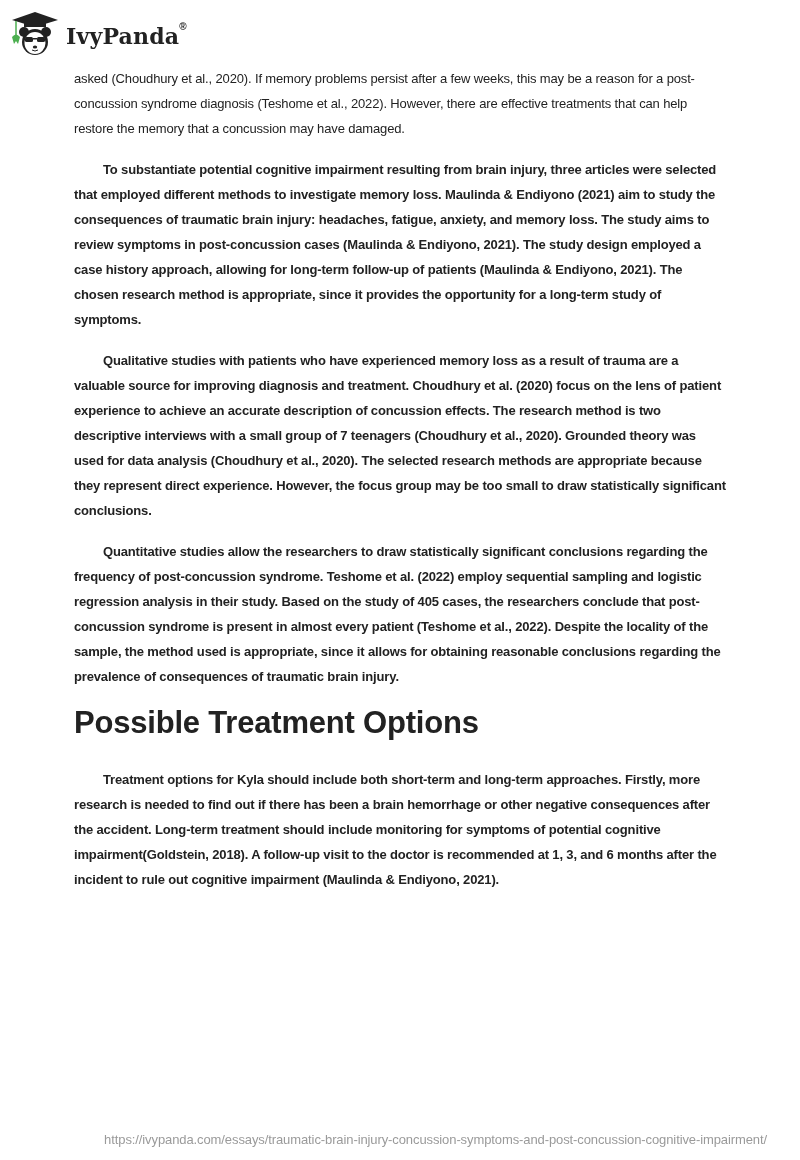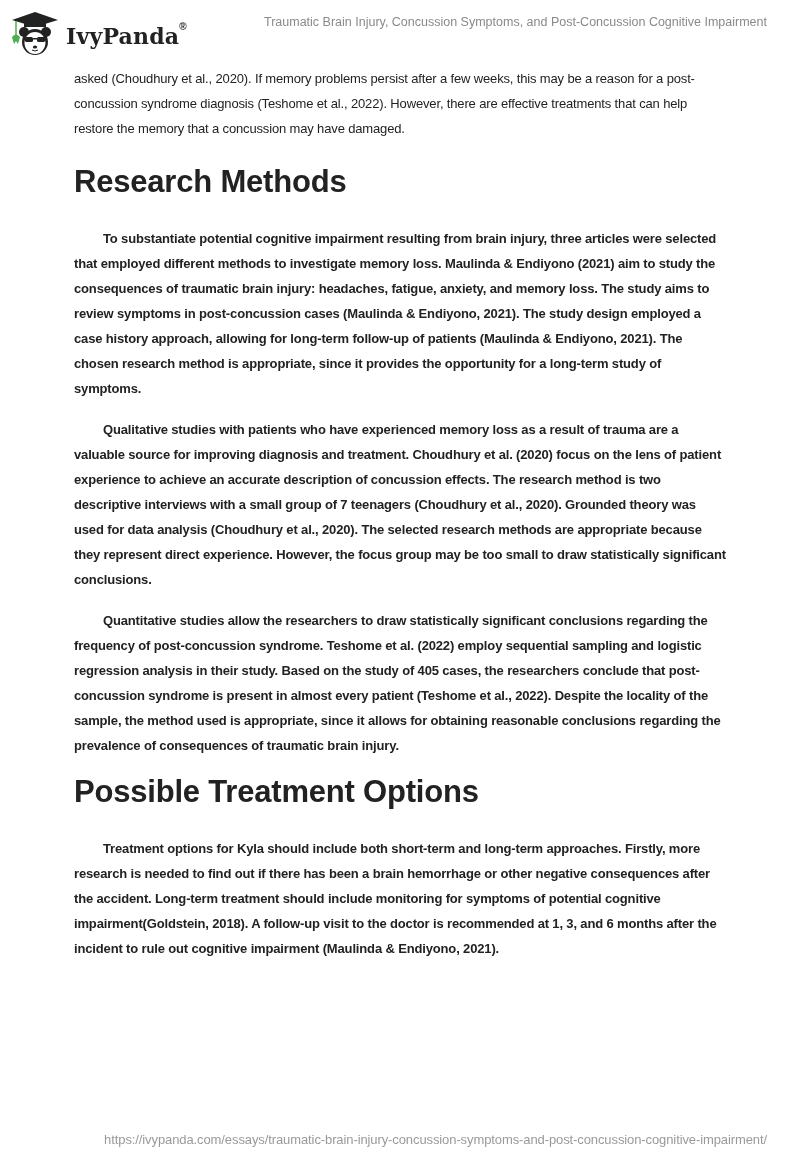--- a/index.html
+++ b/index.html
@@ -122,27 +122,25 @@
 
       <rect x="19" y="27" width="8" height="5" rx="1.5" fill="#222"></rect>
       <rect x="31" y="27" width="8" height="5" rx="1.5" fill="#222"></rect>
       <rect x="27" y="28" width="4" height="1.5" fill="#222"></rect>
 
       <ellipse cx="29" cy="37" rx="2.2" ry="1.5" fill="#222"></ellipse>
       <path d="M26 40 Q29 42 32 40" stroke="#222" stroke-width="1" fill="none"></path>
     </svg>
     <span class="logo-text"><span>IvyPanda</span><span class="logo-reg">®</span></span>
   </div>
-  <div class="doc-title">Traumatic Brain Injury, Concussion Symptoms, and Post-Concussion Cognitive Impairment</div>
 </div>
 
 <div class="content">
   <p>asked (Choudhury et al., 2020). If memory problems persist after a few weeks, this may be a reason for a post-concussion syndrome diagnosis (Teshome et al., 2022). However, there are effective treatments that can help restore the memory that a concussion may have damaged.</p>
 
-  <h2 class="h-research">Research Methods</h2>
   <p class="indent">To substantiate potential cognitive impairment resulting from brain injury, three articles were selected that employed different methods to investigate memory loss. Maulinda &amp; Endiyono (2021) aim to study the consequences of traumatic brain injury: headaches, fatigue, anxiety, and memory loss. The study aims to review symptoms in post-concussion cases (Maulinda &amp; Endiyono, 2021). The study design employed a case history approach, allowing for long-term follow-up of patients (Maulinda &amp; Endiyono, 2021). The chosen research method is appropriate, since it provides the opportunity for a long-term study of symptoms.</p>
   <p class="indent">Qualitative studies with patients who have experienced memory loss as a result of trauma are a valuable source for improving diagnosis and treatment. Choudhury et al. (2020) focus on the lens of patient experience to achieve an accurate description of concussion effects. The research method is two descriptive interviews with a small group of 7 teenagers (Choudhury et al., 2020). Grounded theory was used for data analysis (Choudhury et al., 2020). The selected research methods are appropriate because they represent direct experience. However, the focus group may be too small to draw statistically significant conclusions.</p>
   <p class="indent">Quantitative studies allow the researchers to draw statistically significant conclusions regarding the frequency of post-concussion syndrome. Teshome et al. (2022) employ sequential sampling and logistic regression analysis in their study. Based on the study of 405 cases, the researchers conclude that post-concussion syndrome is present in almost every patient (Teshome et al., 2022). Despite the locality of the sample, the method used is appropriate, since it allows for obtaining reasonable conclusions regarding the prevalence of consequences of traumatic brain injury.</p>
 
   <h2 class="h-treatment">Possible Treatment Options</h2>
   <p class="indent">Treatment options for Kyla should include both short-term and long-term approaches. Firstly, more research is needed to find out if there has been a brain hemorrhage or other negative consequences after the accident. Long-term treatment should include monitoring for symptoms of potential cognitive impairment(Goldstein, 2018). A follow-up visit to the doctor is recommended at 1, 3, and 6 months after the incident to rule out cognitive impairment (Maulinda &amp; Endiyono, 2021).</p>
 </div>
 
 <div class="footer-url">https://ivypanda.com/essays/traumatic-brain-injury-concussion-symptoms-and-post-concussion-cognitive-impairment/</div>
 

